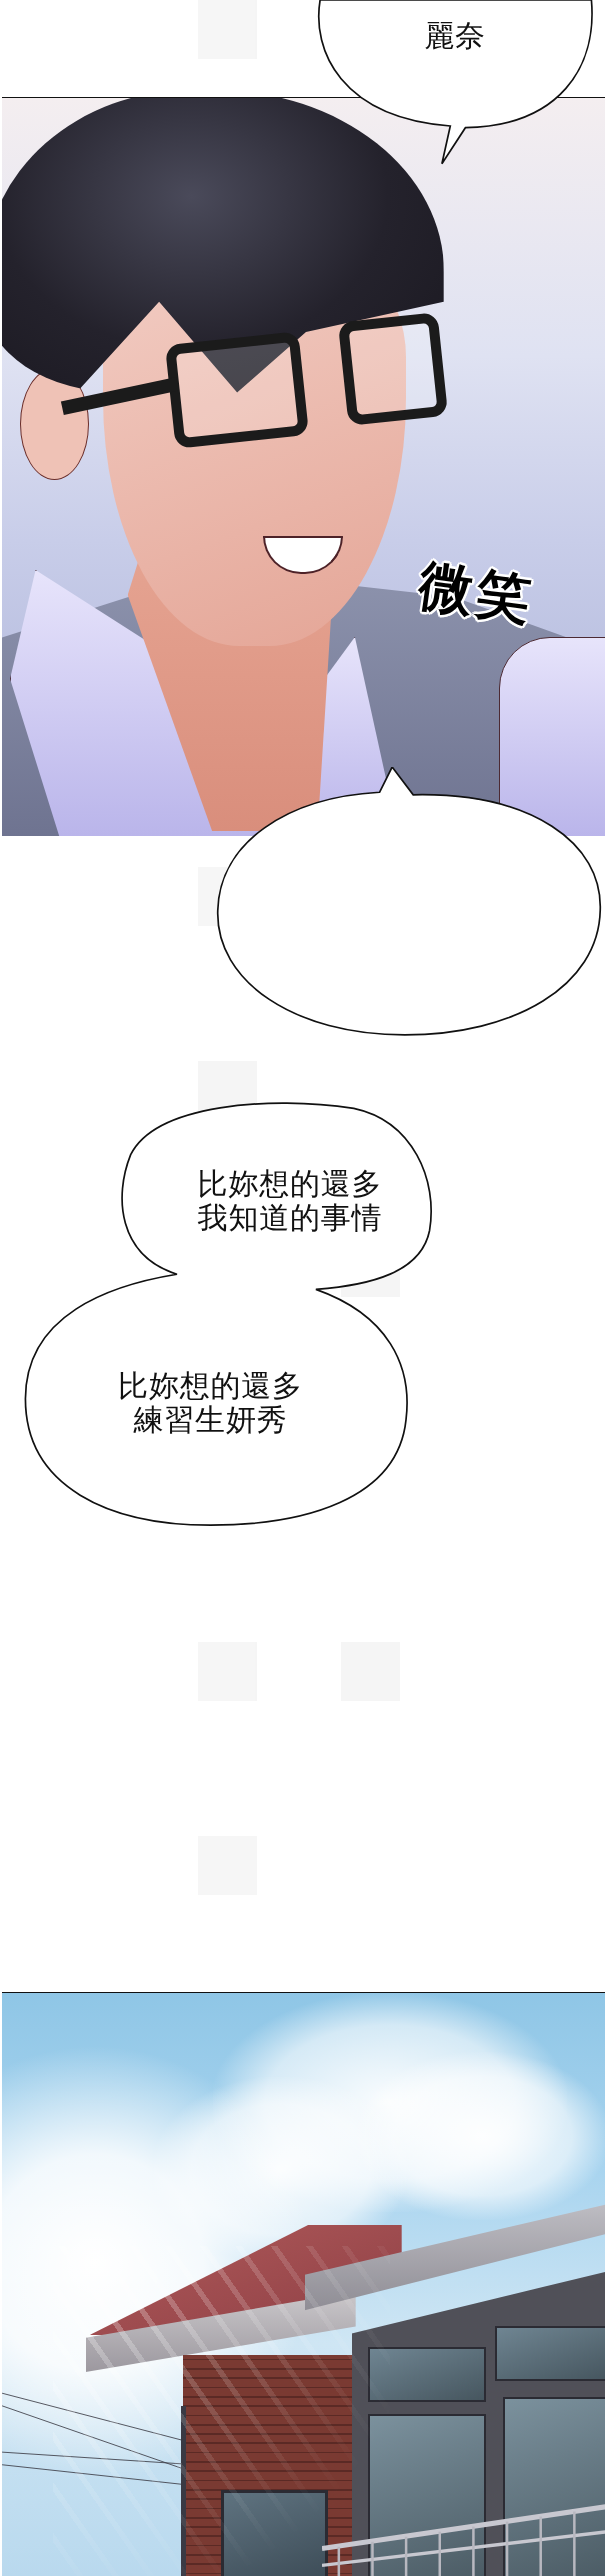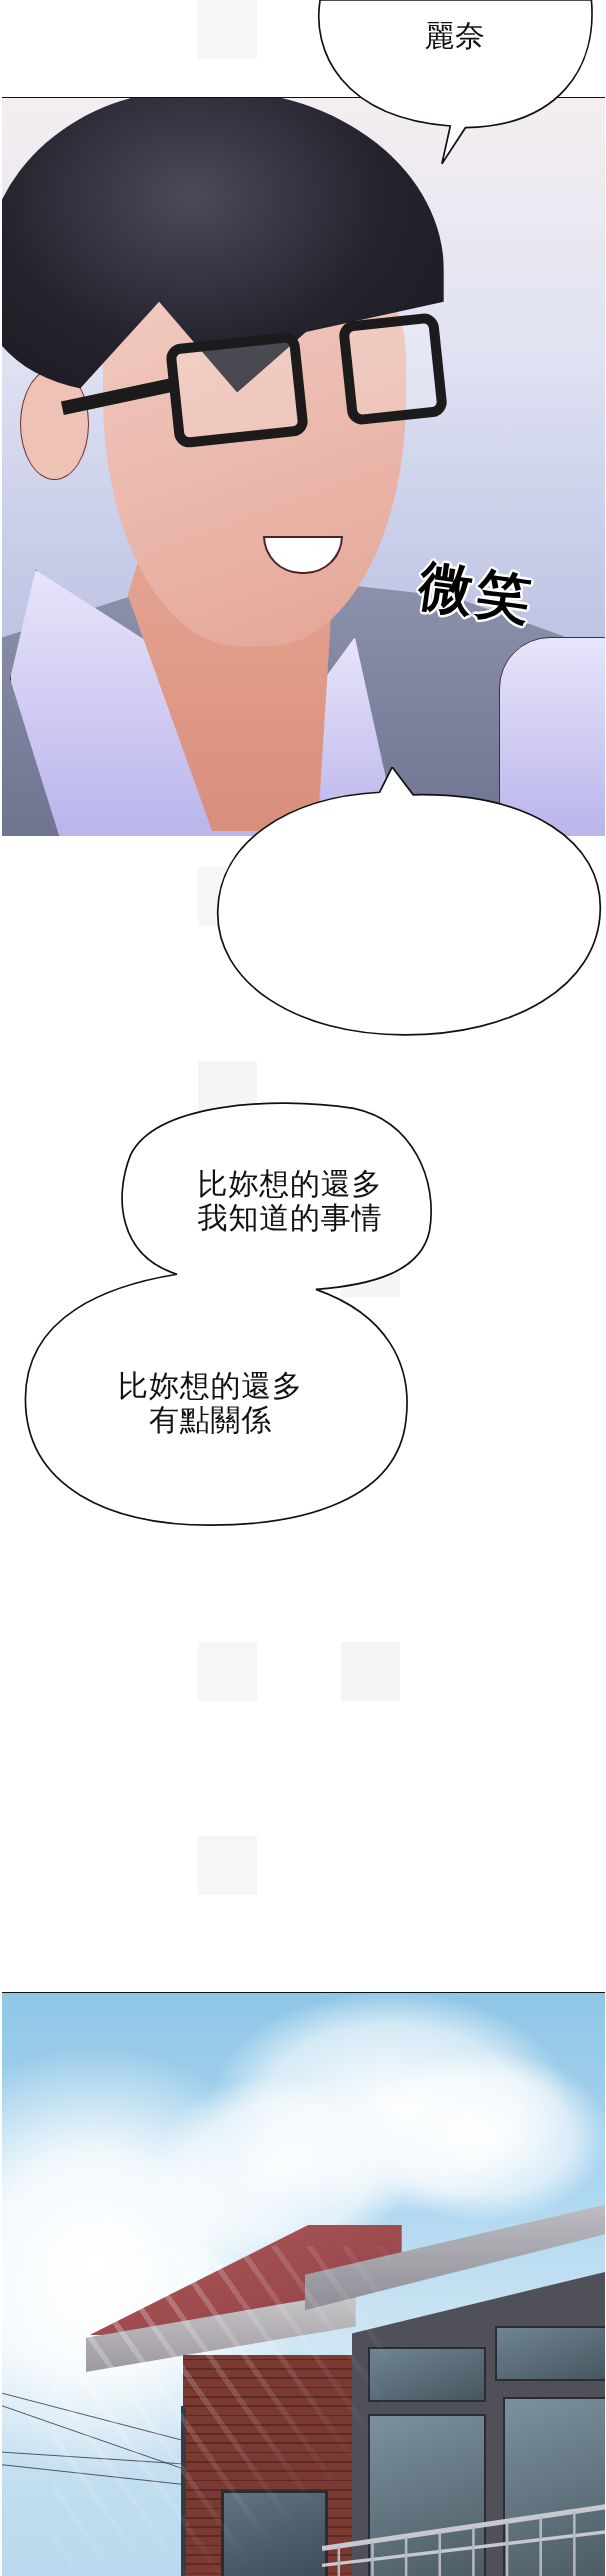--- a/index.html
+++ b/index.html
@@ -89,21 +89,21 @@
 <svg class="abs" style="left:17px;top:1087px;" width="421" height="489" viewBox="0 0 500 580">
   <path d="M190,222 C120,200 115,130 135,80 C165,20 300,10 400,25 C470,40 500,110 490,170 C480,220 420,235 355,240
            C440,270 470,330 462,395 C452,490 340,520 230,520 C110,520 10,475 10,370 C10,270 110,235 190,222 Z" fill="#fff" stroke="#111" stroke-width="2"></path>
 </svg>
 <div class="bubble-text" style="left:168px;top:1167px;width:244px;">
   <div>比妳想的還多</div>
   <div>我知道的事情</div>
 </div>
 <div class="bubble-text" style="left:118px;top:1369px;width:185px;">
   <div>比妳想的還多</div>
-  <div>有點關係</div>
+  <div>練習生妍秀</div>
 </div>
 
 <div class="abs panel3">
   <div class="cloud" style="left:211px;top:0;width:354px;height:219px;"></div>
   <div class="cloud" style="left:152px;top:84px;width:253px;height:185px;"></div>
   <div class="cloud" style="left:354px;top:59px;width:253px;height:168px;"></div>
   <div class="sun"></div>
 
   <svg class="abs" style="left:0;top:396px;" width="219" height="101" viewBox="0 0 260 120">
     <line x1="0" y1="5" x2="230" y2="65" stroke="#3a3a44" stroke-width="1"></line>

